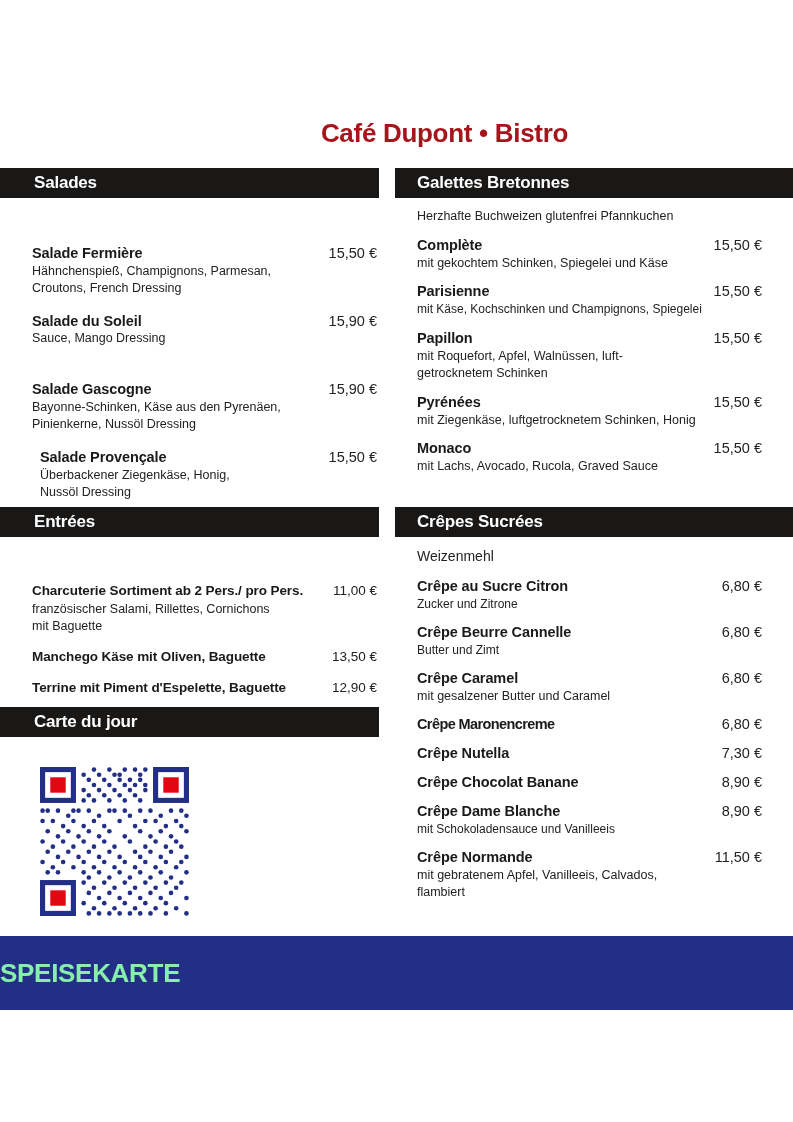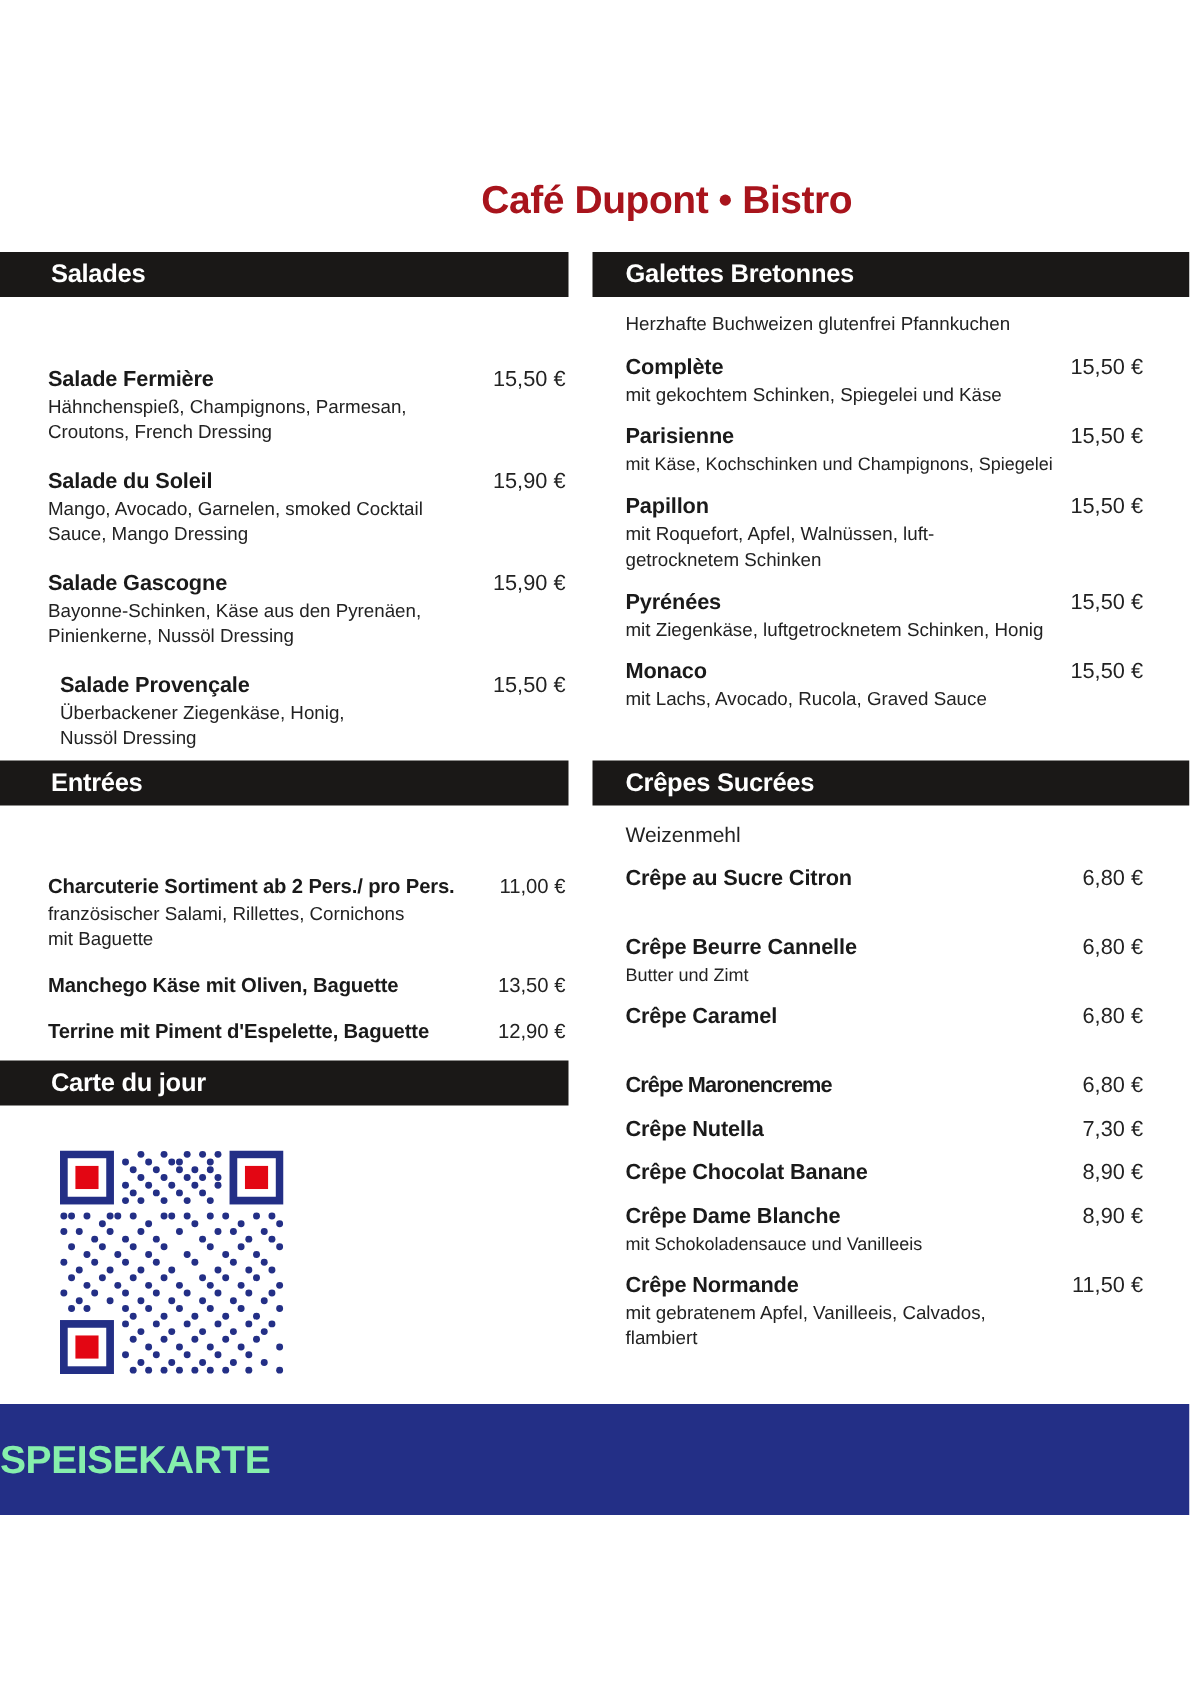--- a/index.html
+++ b/index.html
@@ -59,21 +59,20 @@
   <div class="items">
     <div class="item" style="position:absolute; top:46px; width:379px;">
       <div class="item-name">Salade Fermière</div>
       <div class="item-price">15,50 €</div>
       <div class="item-desc">Hähnchenspieß, Champignons, Parmesan,</div>
       <div class="item-desc" style="margin-top:0">Croutons, French Dressing</div>
     </div>
     <div class="item" style="position:absolute; top:114px; width:379px;">
       <div class="item-name">Salade du Soleil</div>
       <div class="item-price">15,90 €</div>
-      <div class="item-desc">Mango, Avocado, Garnelen, smoked Cocktail</div>
       <div class="item-desc" style="margin-top:0">Sauce, Mango Dressing</div>
     </div>
     <div class="item" style="position:absolute; top:182px; width:379px;">
       <div class="item-name">Salade Gascogne</div>
       <div class="item-price">15,90 €</div>
       <div class="item-desc">Bayonne-Schinken, Käse aus den Pyrenäen,</div>
       <div class="item-desc" style="margin-top:0">Pinienkerne, Nussöl Dressing</div>
     </div>
     <div class="item" style="position:absolute; top:250px; width:379px;padding-left:40px;">
       <div class="item-name">Salade Provençale</div>
@@ -334,29 +333,31 @@
   </div>
 </div>
 
 <div class="col col-right" style="top:507px;">
   <div class="section-header">Crêpes Sucrées</div>
   <div class="crepes-note" style="margin-top:10px;">Weizenmehl</div>
   <div class="items">
     <div class="item" style="position:absolute; top:12px; width:398px;">
       <div class="item-name">Crêpe au Sucre Citron</div>
       <div class="item-price">6,80 €</div>
+      <div class="item-desc small-desc">Zucker und Zitrone</div>
     </div>
     <div class="item" style="position:absolute; top:58px; width:398px;">
       <div class="item-name">Crêpe Beurre Cannelle</div>
       <div class="item-price">6,80 €</div>
       <div class="item-desc small-desc">Butter und Zimt</div>
     </div>
     <div class="item" style="position:absolute; top:104px; width:398px;">
       <div class="item-name">Crêpe Caramel</div>
       <div class="item-price">6,80 €</div>
+      <div class="item-desc">mit gesalzener Butter und Caramel</div>
     </div>
     <div class="item" style="position:absolute; top:150px; width:398px;">
       <div class="item-name" style="letter-spacing:-0.6px;">Crêpe Maronencreme</div>
       <div class="item-price">6,80 €</div>
     </div>
     <div class="item" style="position:absolute; top:179px; width:398px;">
       <div class="item-name">Crêpe Nutella</div>
       <div class="item-price">7,30 €</div>
     </div>
     <div class="item" style="position:absolute; top:208px; width:398px;">

